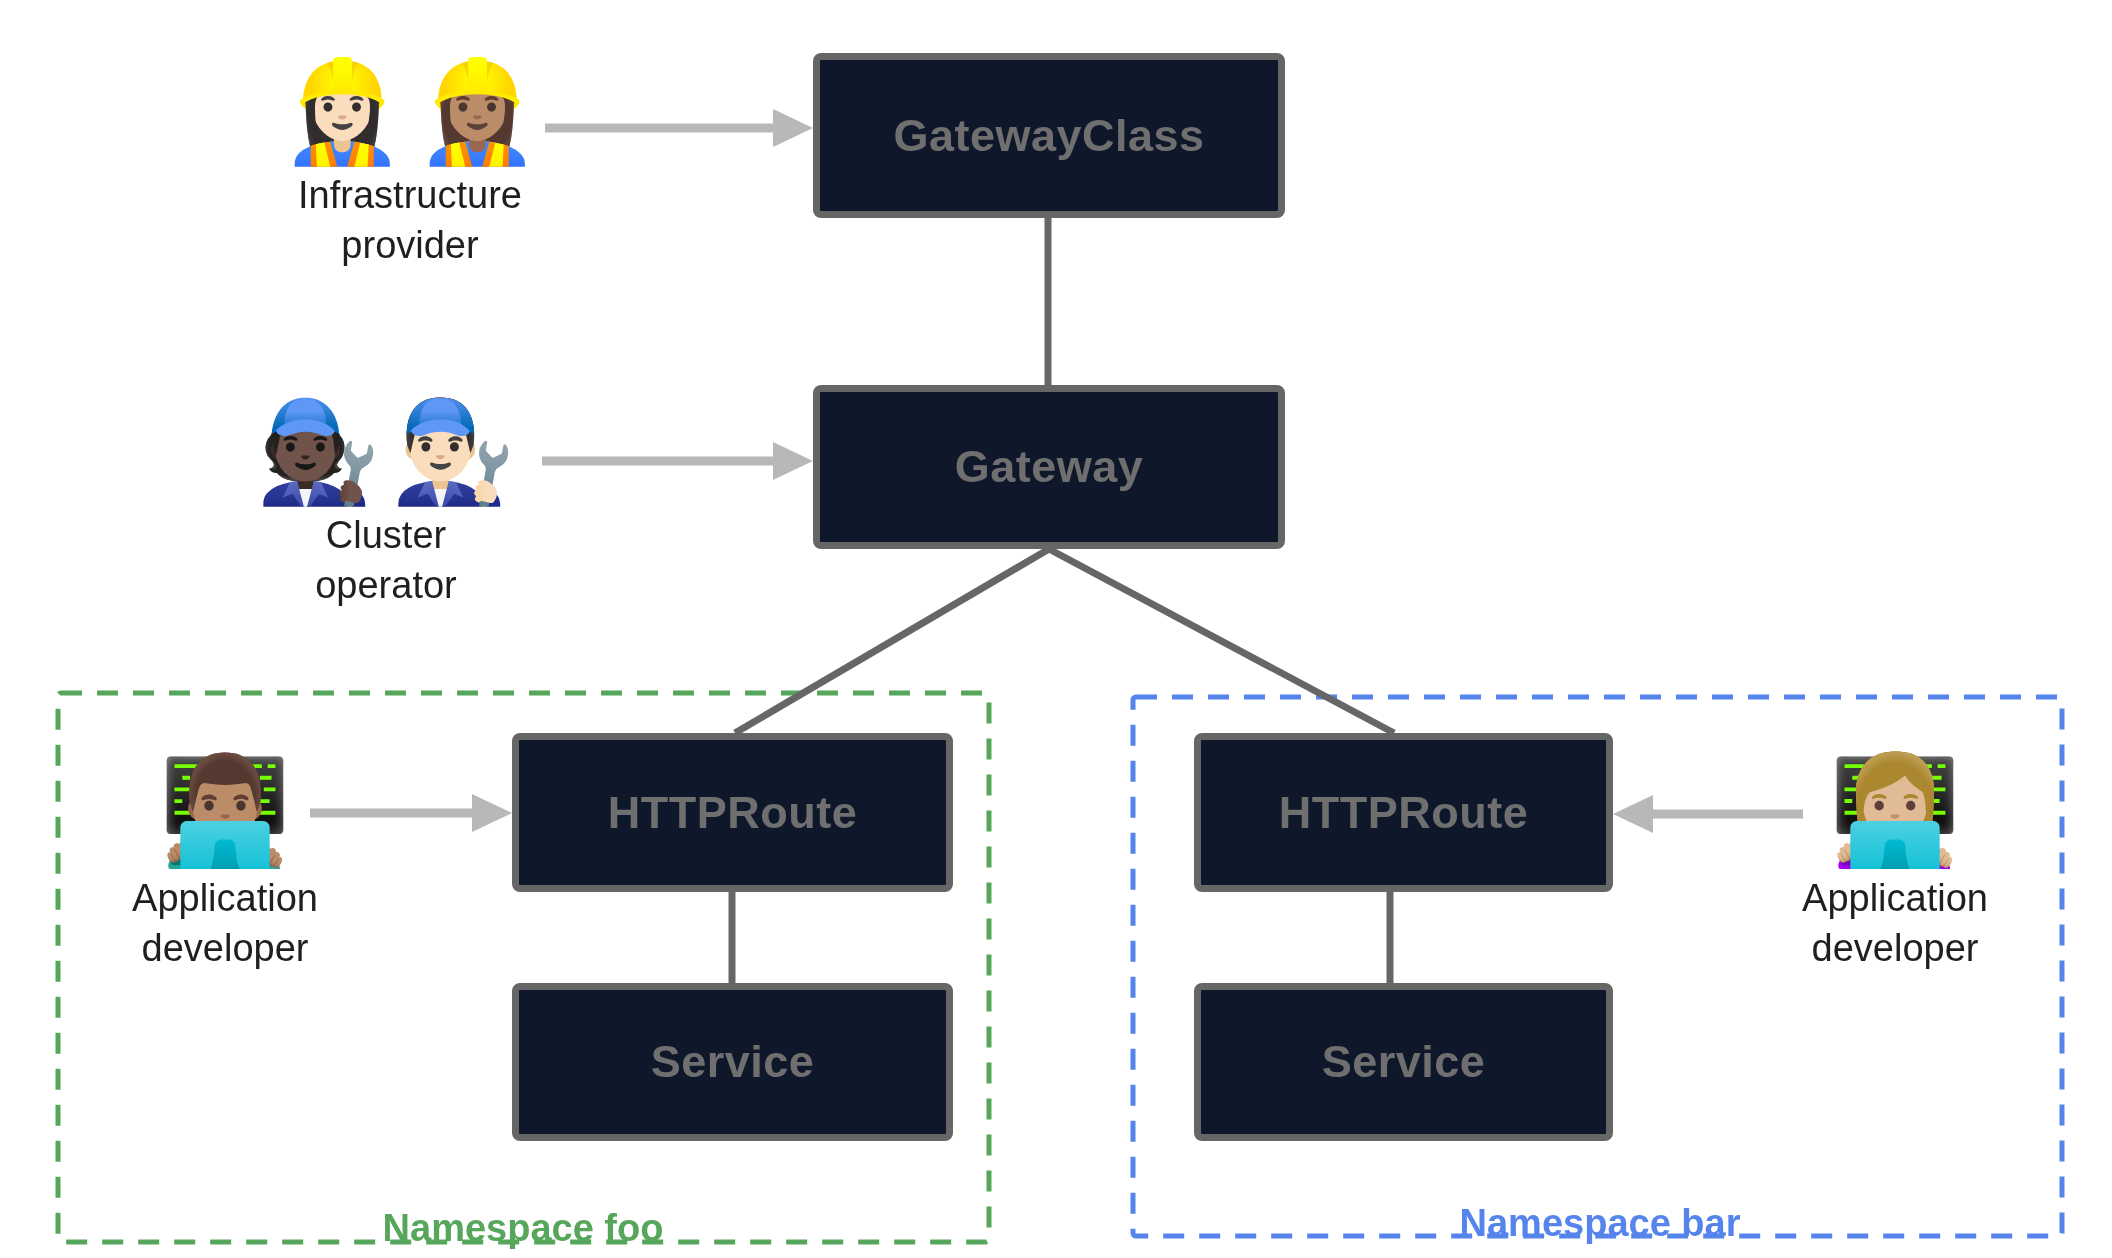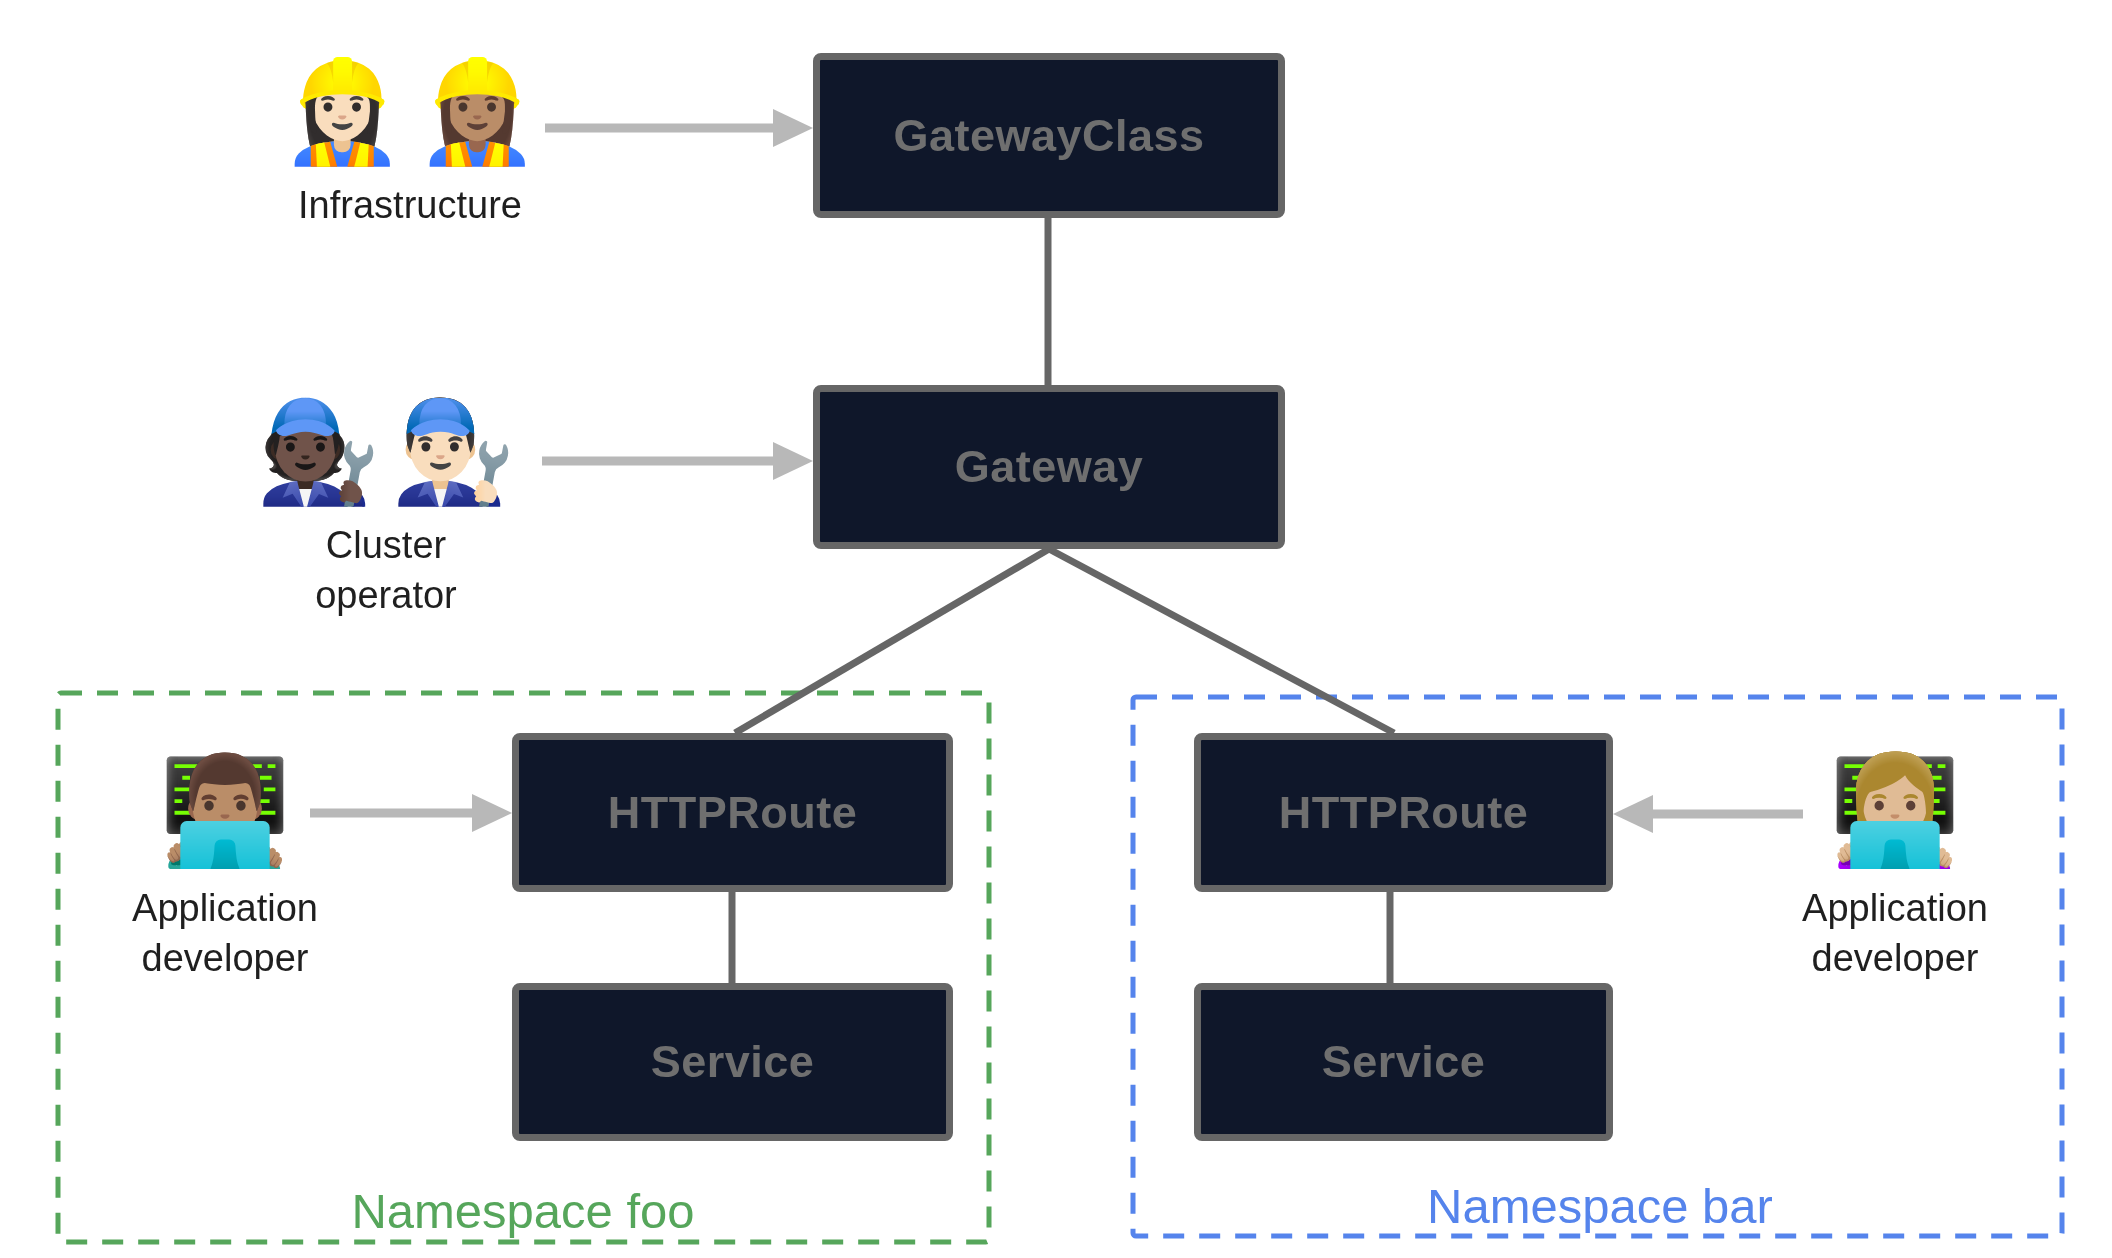--- a/index.html
+++ b/index.html
@@ -65,24 +65,25 @@
   .node.gateway       { left: 813px; top: 385px; width: 472px; height: 164px; text-align: center; }
   .node.httproute-foo { left: 512px; top: 733px; width: 441px; height: 159px; }
   .node.service-foo   { left: 512px; top: 983px; width: 441px; height: 158px; }
   .node.httproute-bar { left: 1194px; top: 733px; width: 419px; height: 159px; }
   .node.service-bar   { left: 1194px; top: 983px; width: 419px; height: 158px; }
 
   
   .ns-label {
     position: absolute;
     transform: translateX(-50%);
-    font-size: 49px;
-    font-weight: normal;
+    font-size: 38px;
+    font-weight: bold;
     white-space: nowrap;
     z-index: 3;
+    margin-top: 24px;
   }
   .ns-label.foo { left: 523px;  top: 1183px; color: var(--namespace-foo, #56a65b); }
   .ns-label.bar { left: 1600px; top: 1178px; color: var(--namespace-bar, #5584ec); text-align: right; }
 
   
   .persona {
     position: absolute;
     transform: translateX(-50%);
     text-align: center;
     z-index: 3;
@@ -96,21 +97,20 @@
     gap: 10px;
     justify-content: center;
     align-items: flex-end;
     font-size: 100px;
     line-height: 1.18;
     white-space: nowrap;
   }
   .persona.dev-foo .emoji-row,
   .persona.dev-bar .emoji-row { font-size: 106px; }
   .persona-label {
-    margin-top: 10px;
     font-size: 38px;
     line-height: 1.32;
     color: var(--persona-label, #1f1f1f);
   }
   .persona-label span { display: block; }
 </style>
 </head>
 <body>
 
 <svg id="edges-layer" viewBox="0 0 2112 1258" xmlns="http://www.w3.org/2000/svg">
@@ -164,20 +164,21 @@
 <div class="ns-label foo">Namespace foo</div>
 <div class="ns-label bar">Namespace bar</div>
 
 <div class="persona infrastructure">
   <div class="emoji-row">
     <span class="emoji">👷🏻‍♀️</span>
     <span class="emoji">👷🏽‍♀️</span>
   </div>
   <div class="persona-label">
     <span>Infrastructure</span>
+    <span>provider</span>
   </div>
 </div>
 
 <div class="persona cluster">
   <div class="emoji-row">
     <span class="emoji">🧑🏿‍🔧</span>
     <span class="emoji">👨🏻‍🔧</span>
   </div>
   <div class="persona-label">
     <span>Cluster</span>

